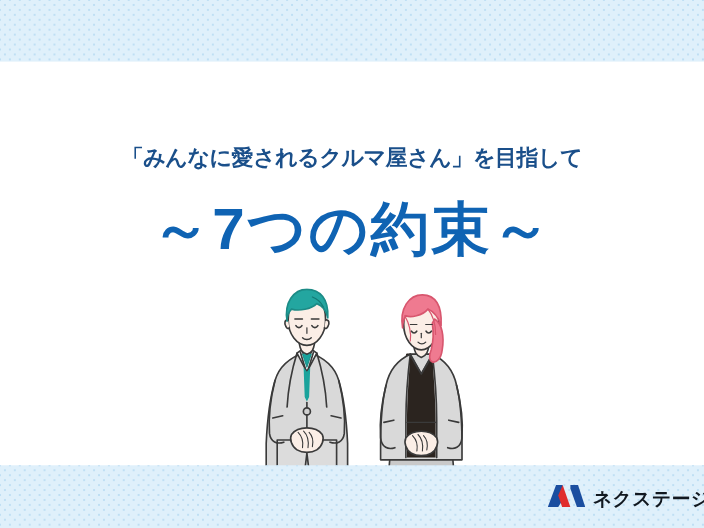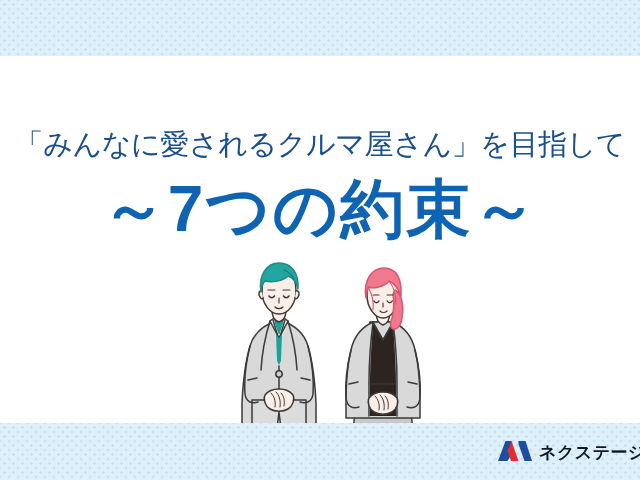--- a/index.html
+++ b/index.html
@@ -35,30 +35,30 @@
   .headline-wrap {
     position: absolute;
     left: 0;
     width: 640px;
     text-align: center;
     user-select: none;
   }
   #headline-line1 {
     top: 124px;
     color: #1a4f8a;
-    font-size: 29px;
-    font-weight: 400;
+    font-size: 20px;
+    font-weight: 700;
     letter-spacing: -0.4px;
     line-height: 40px;
     white-space: nowrap;
   }
   #headline-line2 {
     top: 176px;
     color: #0f63b3;
-    font-size: 64px;
+    font-size: 53px;
     font-weight: 700;
     letter-spacing: 2px;
     line-height: 66px;
     white-space: nowrap;
   }
 
   
   #illustration {
     position: absolute;
     left: 228px;

